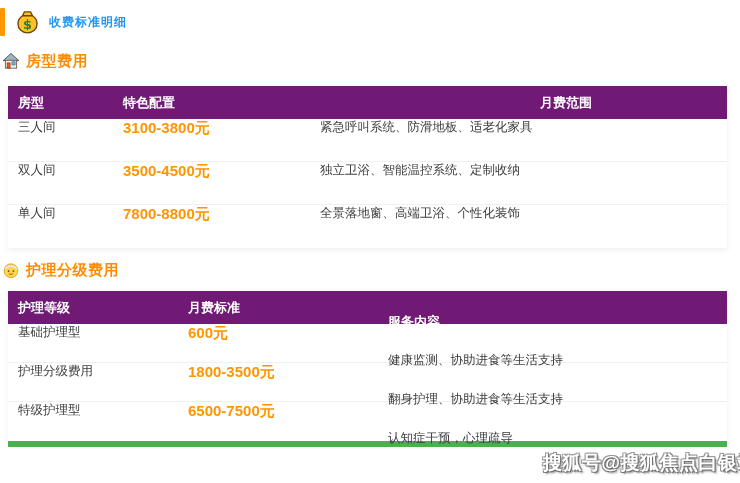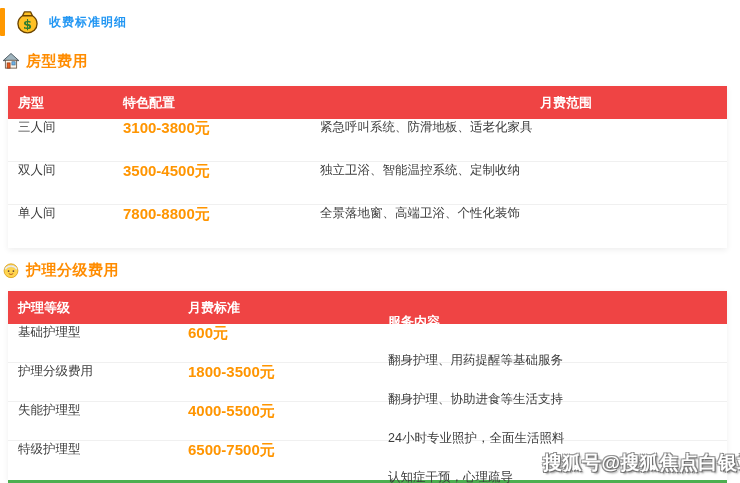--- a/index.html
+++ b/index.html
@@ -15,21 +15,21 @@
 
   
   .section-head { display:flex; align-items:center; margin:13px 12px 0 2px; height:20px; }
   .section-head.second { margin-top:12px; }
   .section-icon { width:18px; height:18px; margin-right:6px; flex:0 0 auto; }
   .section-title { font-size:15px; font-weight:bold; color:#FF8C00; letter-spacing:0.5px; }
 
   
   .fee-table { width:719px; margin:15px 0 0 8px; box-shadow:0 2px 6px rgba(0,0,0,0.07); }
   .fee-table.second { margin-top:11px; }
-  .thead { display:flex; align-items:center; height:33px; background:#ef4444; color:#fff;
+  .thead { display:flex; align-items:center; height:33px; background:#701a75; color:#fff;
            font-size:13px; font-weight:bold; }
   .trow { display:flex; align-items:flex-start; height:43px; background:#fff;
           border-bottom:1px solid #F0F0F0; font-size:12.5px; color:#3d3d3d; }
   .fee-table.second .trow { height:39px; }
   .trow:last-child { border-bottom:none; }
   .cell { padding-left:10px; white-space:nowrap; overflow:hidden; }
   .t1 .c1 { width:105px; } .t1 .c2 { width:197px; } .t1 .c3 { flex:1; }
   .t2 .c1 { width:170px; } .t2 .c2 { width:200px; } .t2 .c3 { flex:1;margin-top:28px; }
   .price { color:#FF9500; font-weight:bold; font-size:15px; }
 
@@ -110,31 +110,26 @@
 
   <div class="fee-table t2 second">
     <div class="thead">
       <div class="cell c1">护理等级</div>
       <div class="cell c2">月费标准</div>
       <div class="cell c3">服务内容</div>
     </div>
     <div class="trow">
       <div class="cell c1">基础护理型</div>
       <div class="cell c2 price">600元</div>
-      <div class="cell c3">翻身护理、用药提醒等基础服务</div>
+      <div class="cell c3">健康监测、协助进食等生活支持</div>
     </div>
     <div class="trow">
       <div class="cell c1">护理分级费用</div>
       <div class="cell c2 price">1800-3500元</div>
       <div class="cell c3">翻身护理、协助进食等生活支持</div>
-    </div>
-    <div class="trow">
-      <div class="cell c1">失能护理型</div>
-      <div class="cell c2 price">4000-5500元</div>
-      <div class="cell c3">24小时专业照护，全面生活照料</div>
     </div>
     <div class="trow">
       <div class="cell c1">特级护理型</div>
       <div class="cell c2 price">6500-7500元</div>
       <div class="cell c3">认知症干预，心理疏导</div>
     </div>
   </div>
 
   <div class="next-table-strip"></div>
 

